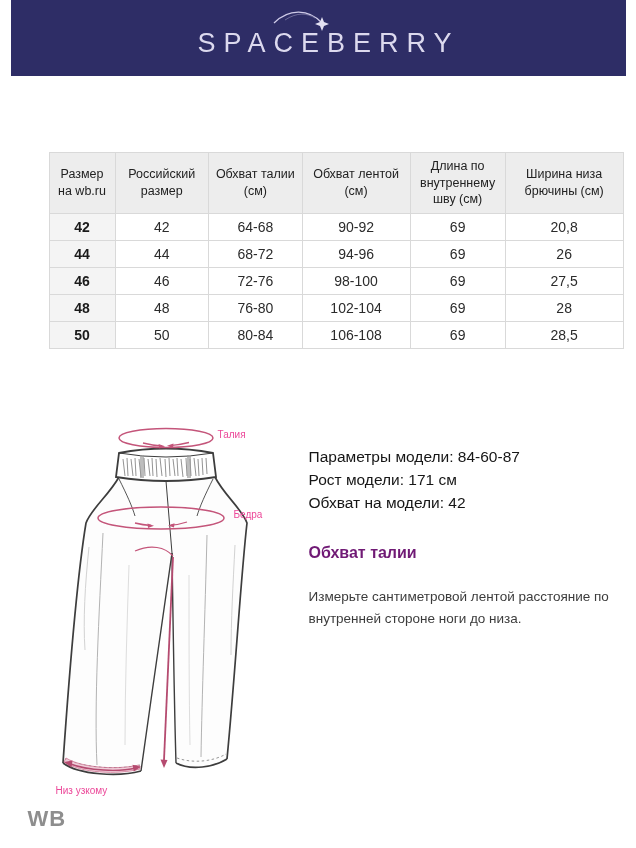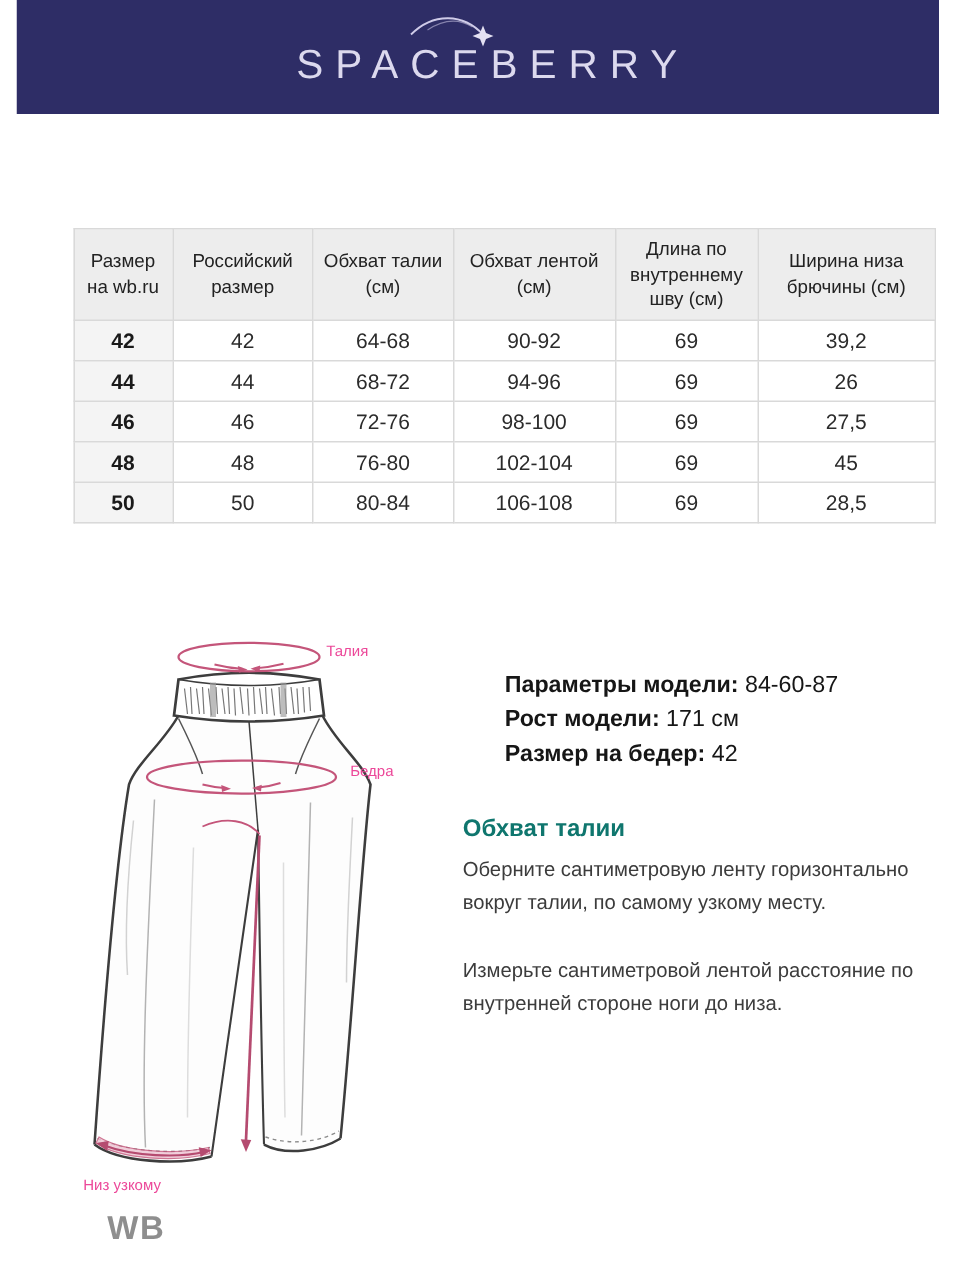--- a/index.html
+++ b/index.html
@@ -47,31 +47,31 @@
   }
   .diag-label.wrap { white-space:normal; line-height:1.25; }
   .lbl-waist { left:179px; top:14px; }
   .lbl-hips  { left:195px; top:94px; }
   .lbl-inseam{ left:148px; top:221px; width:100px; }
   .lbl-bottom{ left:17px;  top:370px; }
 
   
   .info-col { position:absolute; left:298px; top:445px; width:316px; }
   .model-line { font-size:15.5px; line-height:23px; color:#161616; }
-  .model-line .lbl { font-weight:700;margin-left:28px; }
+  .model-line .lbl { font-weight:400; }
   .model-line .val { font-weight:400; }
   .guide { margin-top:30px; }
   .guide-section { margin-bottom:24px; }
-  .guide-title { font-size:16px; font-weight:700; color:#0f766e; margin-bottom:7px; }
+  .guide-title { font-size:16px; font-weight:700; color:#701a75; margin-bottom:7px; }
   .guide-text { font-size:13.5px; color:#3c3c3c; line-height:1.6; max-width:312px; }
 
   
   .wb-mark {
     position:absolute; left:17px; top:806px; font-size:22px; font-weight:700;
-    color:#8e8e8e; letter-spacing:1px;margin-left:44px;
+    color:#8e8e8e; letter-spacing:1px;
   }
 </style>
 </head>
 <body>
 
 <div class="page">
 
   <div class="brand-band">
     <svg class="logo-swoosh" width="62" height="30" viewBox="0 0 62 30">
       <path d="M3,17 C18,2 38,3 51,17" fill="none" stroke="#cfcbe8" stroke-width="1.3"></path>
@@ -100,21 +100,21 @@
         <th>Ширина низа брючины (см)</th>
       </tr>
     </thead>
     <tbody>
       <tr>
         <td class="first">42</td>
         <td>42</td>
         <td>64-68</td>
         <td>90-92</td>
         <td>69</td>
-        <td>39,2</td>
+        <td>20,8</td>
       </tr>
       <tr>
         <td class="first">44</td>
         <td>44</td>
         <td>68-72</td>
         <td>94-96</td>
         <td>69</td>
         <td>26</td>
       </tr>
       <tr>
@@ -124,21 +124,21 @@
         <td>98-100</td>
         <td>69</td>
         <td>27,5</td>
       </tr>
       <tr>
         <td class="first">48</td>
         <td>48</td>
         <td>76-80</td>
         <td>102-104</td>
         <td>69</td>
-        <td>45</td>
+        <td>28</td>
       </tr>
       <tr>
         <td class="first">50</td>
         <td>50</td>
         <td>80-84</td>
         <td>106-108</td>
         <td>69</td>
         <td>28,5</td>
       </tr>
     </tbody>
@@ -217,28 +217,27 @@
   <div class="info-col">
     <div class="model-line">
       <span class="lbl">Параметры модели:</span>
       <span class="val">84-60-87</span>
     </div>
     <div class="model-line">
       <span class="lbl">Рост модели:</span>
       <span class="val">171 см</span>
     </div>
     <div class="model-line">
-      <span class="lbl">Размер на бедер:</span>
+      <span class="lbl">Обхват на модели:</span>
       <span class="val">42</span>
     </div>
 
     <div class="guide">
       <div class="guide-section">
         <div class="guide-title">Обхват талии</div>
-        <div class="guide-text">Оберните сантиметровую ленту горизонтально вокруг талии, по самому узкому месту.</div>
       </div>
       <div class="guide-section">
         <div class="guide-text">Измерьте сантиметровой лентой расстояние по внутренней стороне ноги до низа.</div>
       </div>
     </div>
   </div>
 
   <div class="wb-mark">WB</div>
 
 </div>

